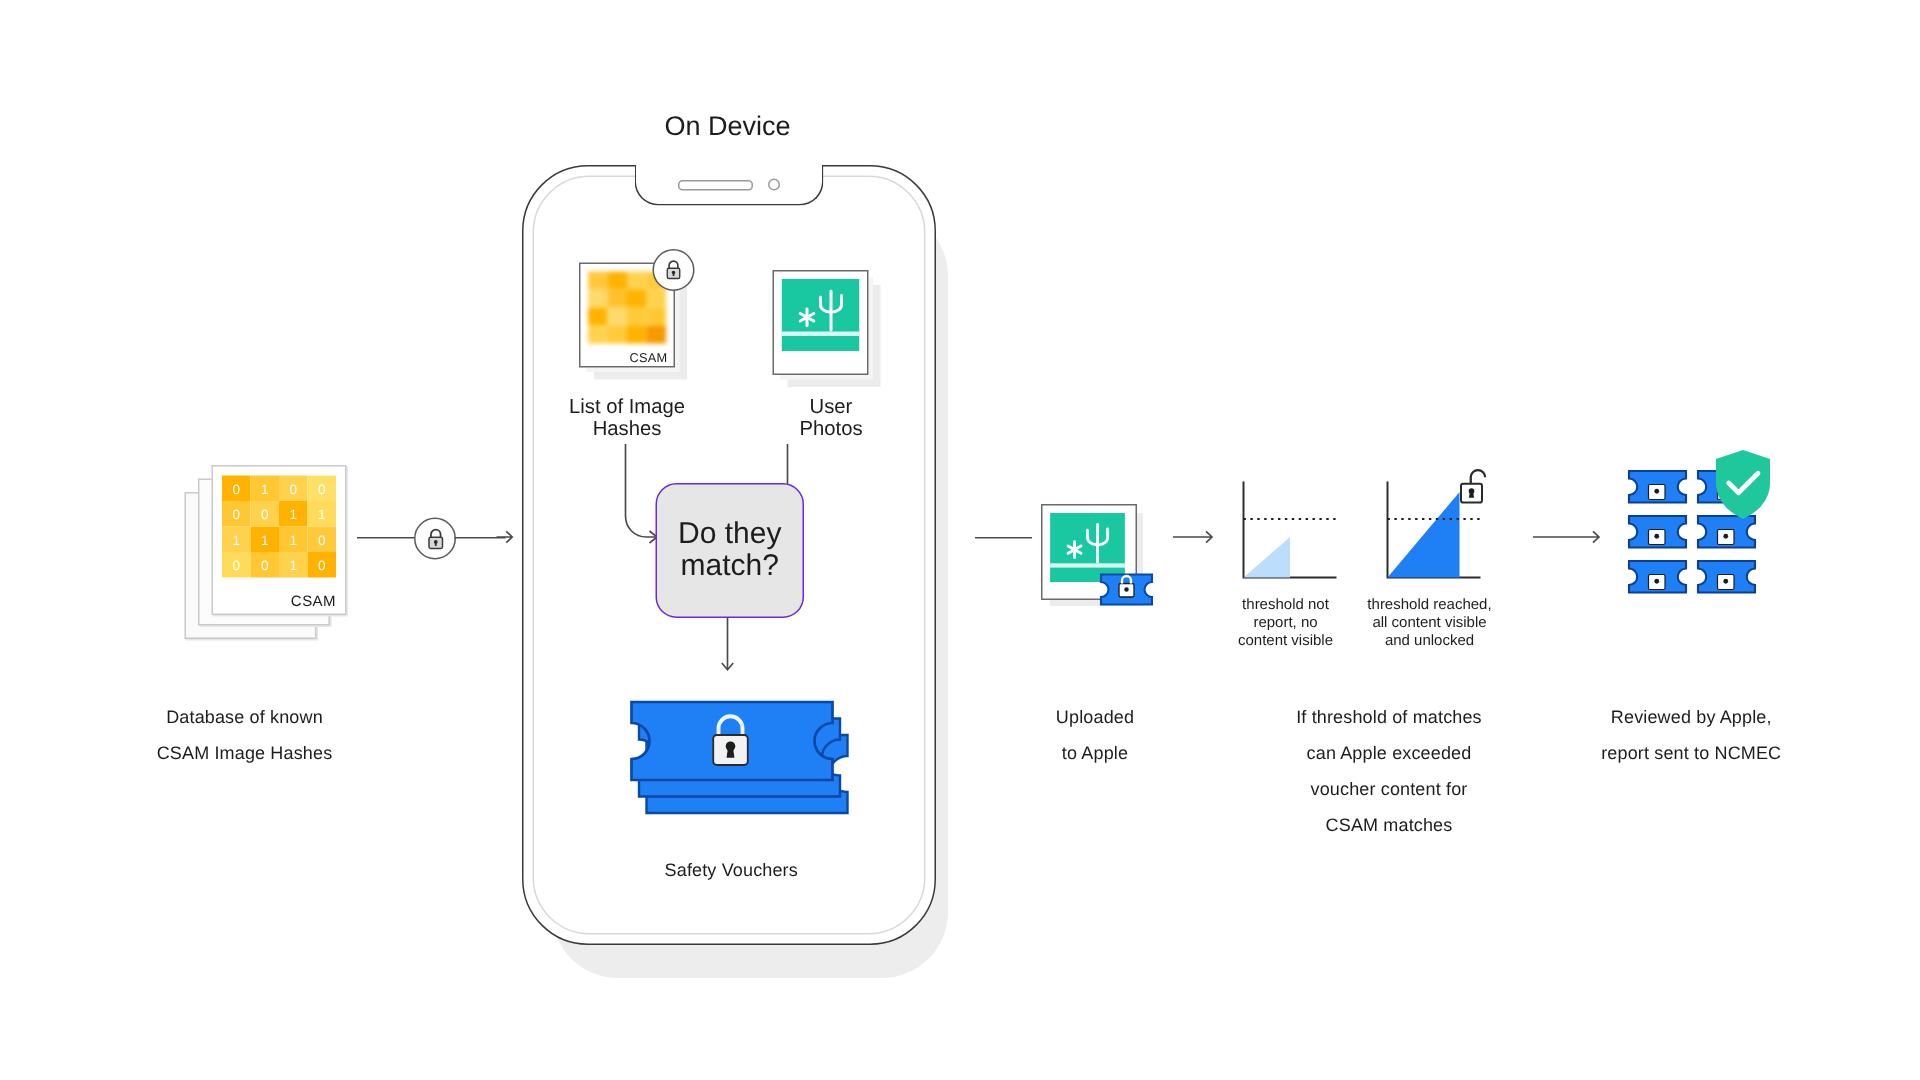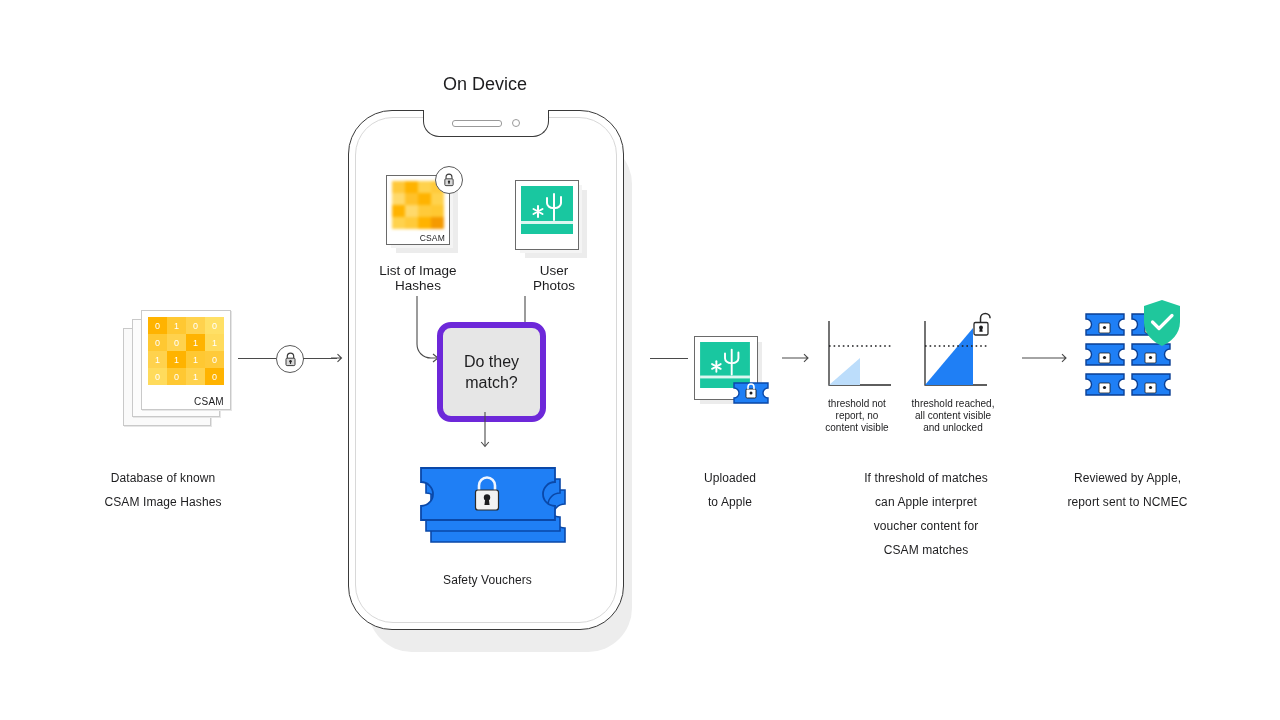--- a/index.html
+++ b/index.html
@@ -176,27 +176,27 @@
     background: #ffffff;
     border: 1px solid #5a5a5a;
     display: flex; align-items:center; justify-content:center;
   }
 
   
   #decision {
     left: 437px; top: 322px;
     width: 97px; height: 88px;
     background: #e6e6e6;
-    border: 6px solid #6d28d9;
+    border: 1px solid #6d28d9;
     border-radius: 14px;
     display: flex;
     flex-direction: column;
     align-items: center;
     justify-content: center;
-    font-size: 16px;
+    font-size: 20px;
     line-height: 21px;
     color: #1d1d1f;
     text-align: center;
   }
 
   
   #voucher-wrap { left: 405px; top: 450px; width: 165px; height: 105px; }
   #voucher-label { left: 370px; top: 568px; width: 235px; }
 
   
@@ -433,21 +433,21 @@
       <div class="chart-caption tiny-caption" style="left:-9px;">
         <div>threshold reached,</div>
         <div>all content visible</div>
         <div>and unlocked</div>
       </div>
     </div>
   </div>
 
   <div class="abs caption" id="threshold-caption">
     <div>If threshold of matches</div>
-    <div>can Apple interpret</div>
+    <div>can Apple exceeded</div>
     <div>voucher content for</div>
     <div>CSAM matches</div>
   </div>
 
   <svg class="abs" style="left:1022px; top:351px;" width="48" height="14" viewBox="0 0 48 14">
     <path d="M0 7h44M40 3.2L44 7l-4 3.8" fill="none" stroke="#4a4a4a" stroke-width="1.1"></path>
   </svg>
 
   <div class="abs" id="servers">
     <svg width="92" height="88" viewBox="0 0 92 88">

